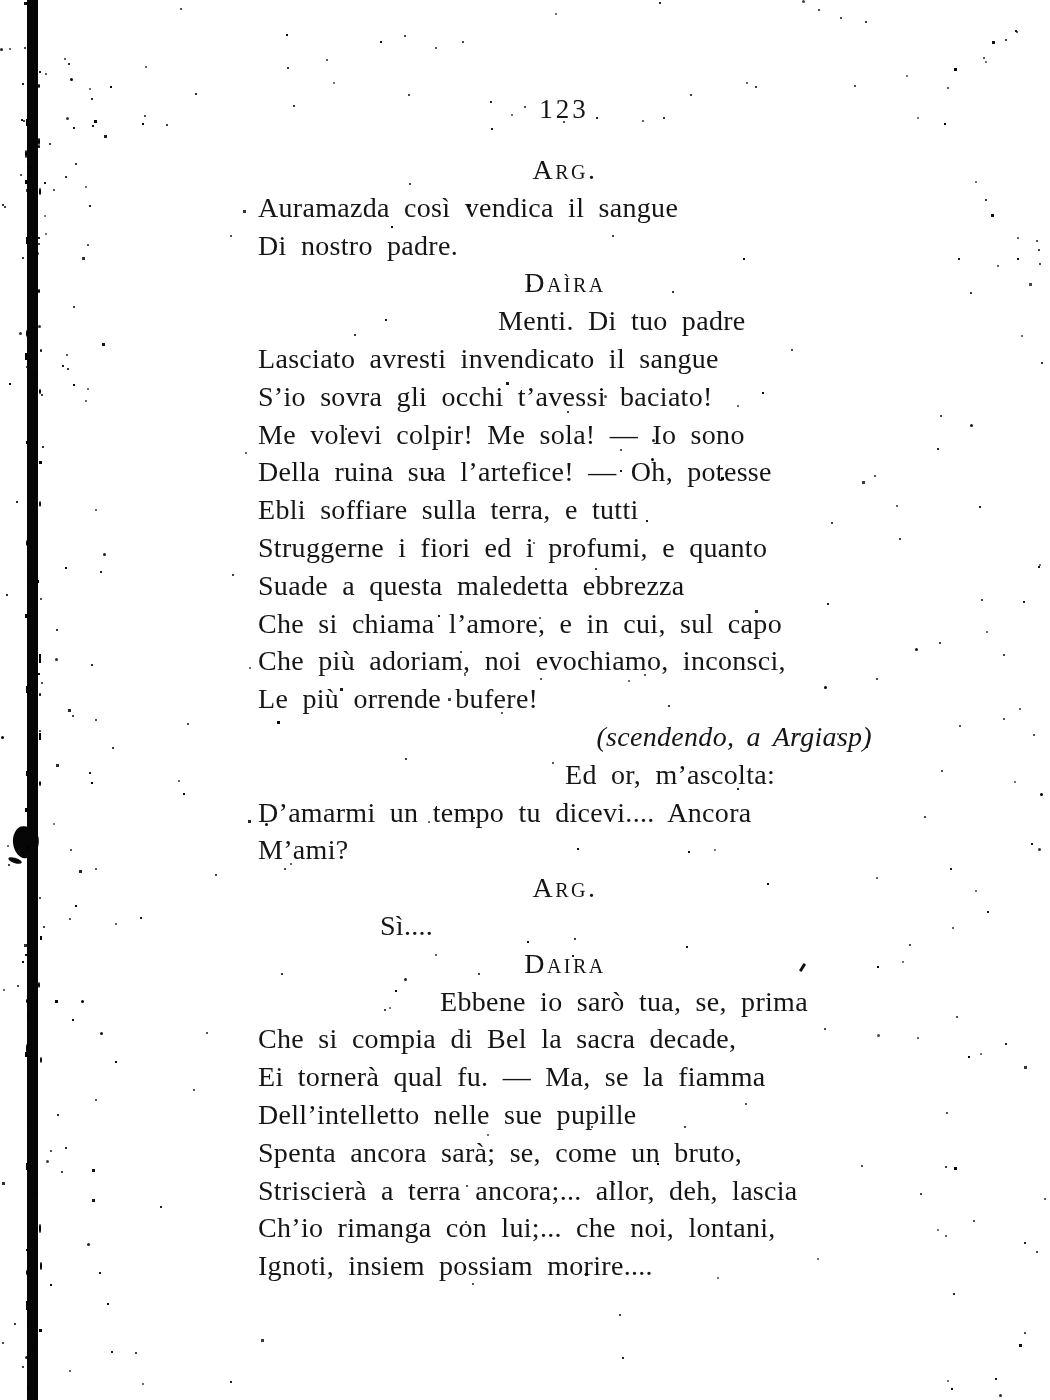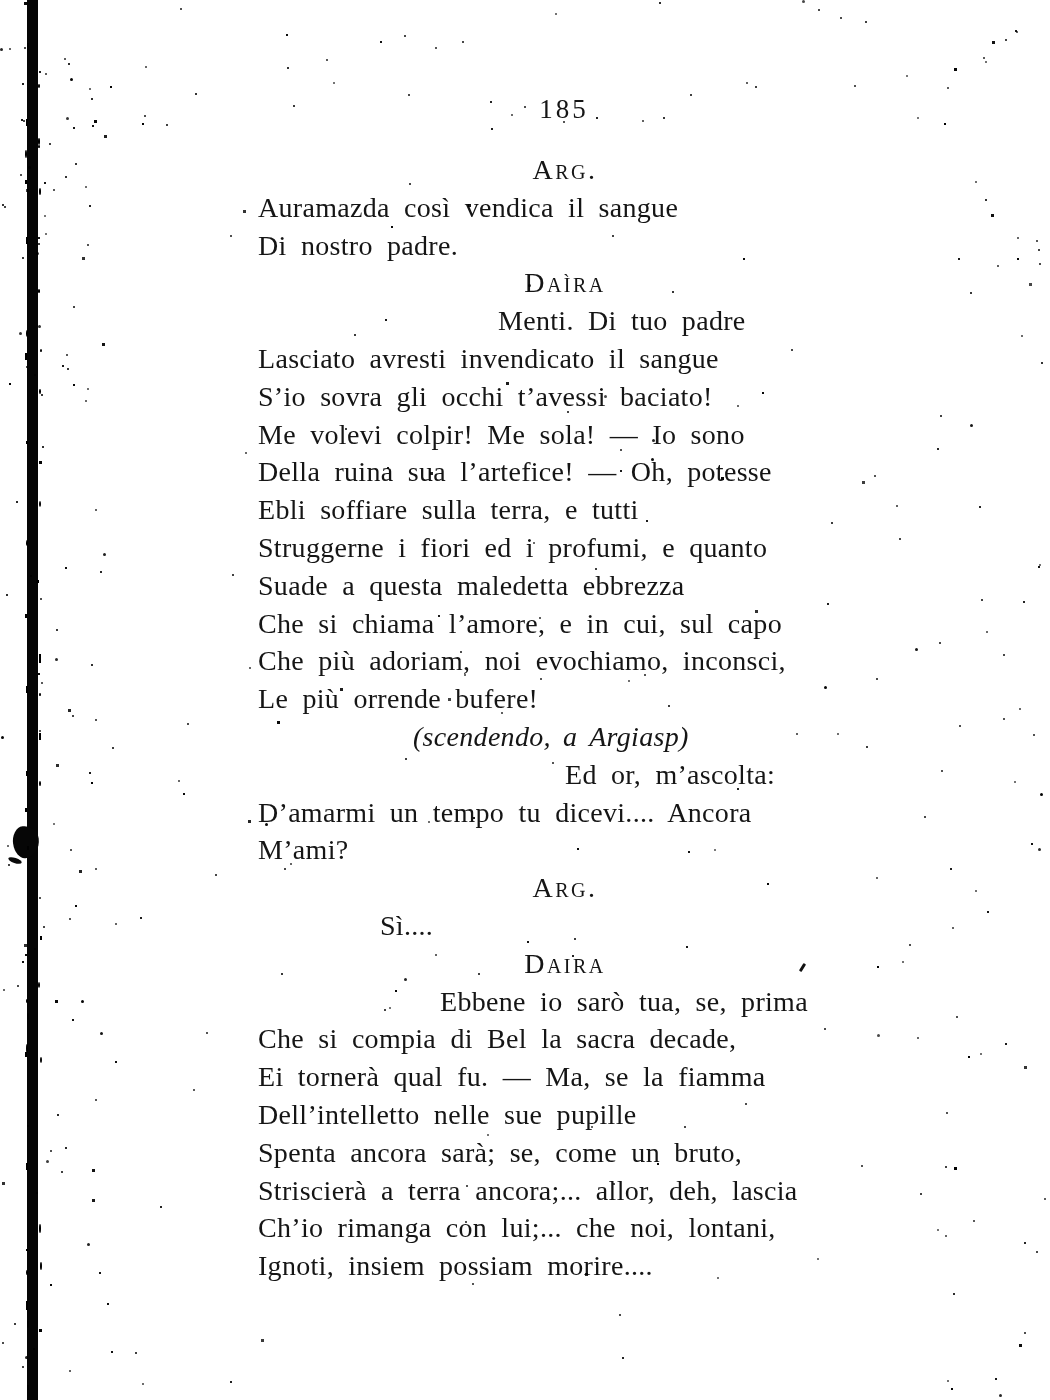--- a/index.html
+++ b/index.html
@@ -81,36 +81,37 @@
   }
   .line.speaker {
     text-align: center;
     font-variant: small-caps;
     letter-spacing: 2.5px;
     word-spacing: 0;
   }
   .line.stage {
     font-style: italic;
     word-spacing: 5px;
+    text-align: right;
   }
   .speck {
     position: absolute;
     background: #000;
   }
 </style>
 </head>
 <body>
 
 <div class="page">
   <div class="binding-bar"></div>
   <div class="ink-blob"></div>
   <div class="ink-blob-tail"></div>
   <div class="stray-tick"></div>
 
-  <div class="page-number">185</div>
+  <div class="page-number">123</div>
 
   <div class="text-block" id="text-block"><div class="line speaker">Arg.</div><div class="line verse">Auramazda così vendica il sangue</div><div class="line verse">Di nostro padre.</div><div class="line speaker">Daìra</div><div class="line verse" style="padding-left: 240px;">Menti. Di tuo padre</div><div class="line verse">Lasciato avresti invendicato il sangue</div><div class="line verse">S’io sovra gli occhi t’avessi baciato!</div><div class="line verse">Me volevi colpir! Me sola! — Io sono</div><div class="line verse">Della ruina sua l’artefice! — Oh, potesse</div><div class="line verse">Ebli soffiare sulla terra, e tutti</div><div class="line verse">Struggerne i fiori ed i profumi, e quanto</div><div class="line verse">Suade a questa maledetta ebbrezza</div><div class="line verse">Che si chiama l’amore, e in cui, sul capo</div><div class="line verse">Che più adoriam, noi evochiamo, inconsci,</div><div class="line verse">Le più orrende bufere!</div><div class="line stage" style="padding-left: 155px;">(scendendo, a Argiasp)</div><div class="line verse" style="padding-left: 307px;">Ed or, m’ascolta:</div><div class="line verse">D’amarmi un tempo tu dicevi.... Ancora</div><div class="line verse">M’ami?</div><div class="line speaker">Arg.</div><div class="line verse" style="padding-left: 122px;">Sì....</div><div class="line speaker">Daira</div><div class="line verse" style="padding-left: 182px;">Ebbene io sarò tua, se, prima</div><div class="line verse">Che si compia di Bel la sacra decade,</div><div class="line verse">Ei tornerà qual fu. — Ma, se la fiamma</div><div class="line verse">Dell’intelletto nelle sue pupille</div><div class="line verse">Spenta ancora sarà; se, come un bruto,</div><div class="line verse">Striscierà a terra ancora;... allor, deh, lascia</div><div class="line verse">Ch’io rimanga con lui;... che noi, lontani,</div><div class="line verse">Ignoti, insiem possiam morire....</div></div>
 
   <div id="speck-layer">
       <div class="speck" style="left: 466.222px; top: 1184.93px; width: 2px; height: 2px; opacity: 0.90092; border-radius: 50%;"></div>
       <div class="speck" style="left: 284.157px; top: 868.395px; width: 2px; height: 2px; opacity: 0.959642; border-radius: 50%;"></div>
       <div class="speck" style="left: 917.341px; top: 1036.58px; width: 2px; height: 2px; opacity: 0.7921; border-radius: 50%;"></div>
       <div class="speck" style="left: 714.076px; top: 848.763px; width: 2px; height: 2px; opacity: 0.701153; border-radius: 50%;"></div>
       <div class="speck" style="left: 53.2576px; top: 823.33px; width: 2px; height: 2px; opacity: 0.709461; border-radius: 50%;"></div>
       <div class="speck" style="left: 193.117px; top: 1089.13px; width: 2px; height: 2px; opacity: 0.859101; border-radius: 50%;"></div>

